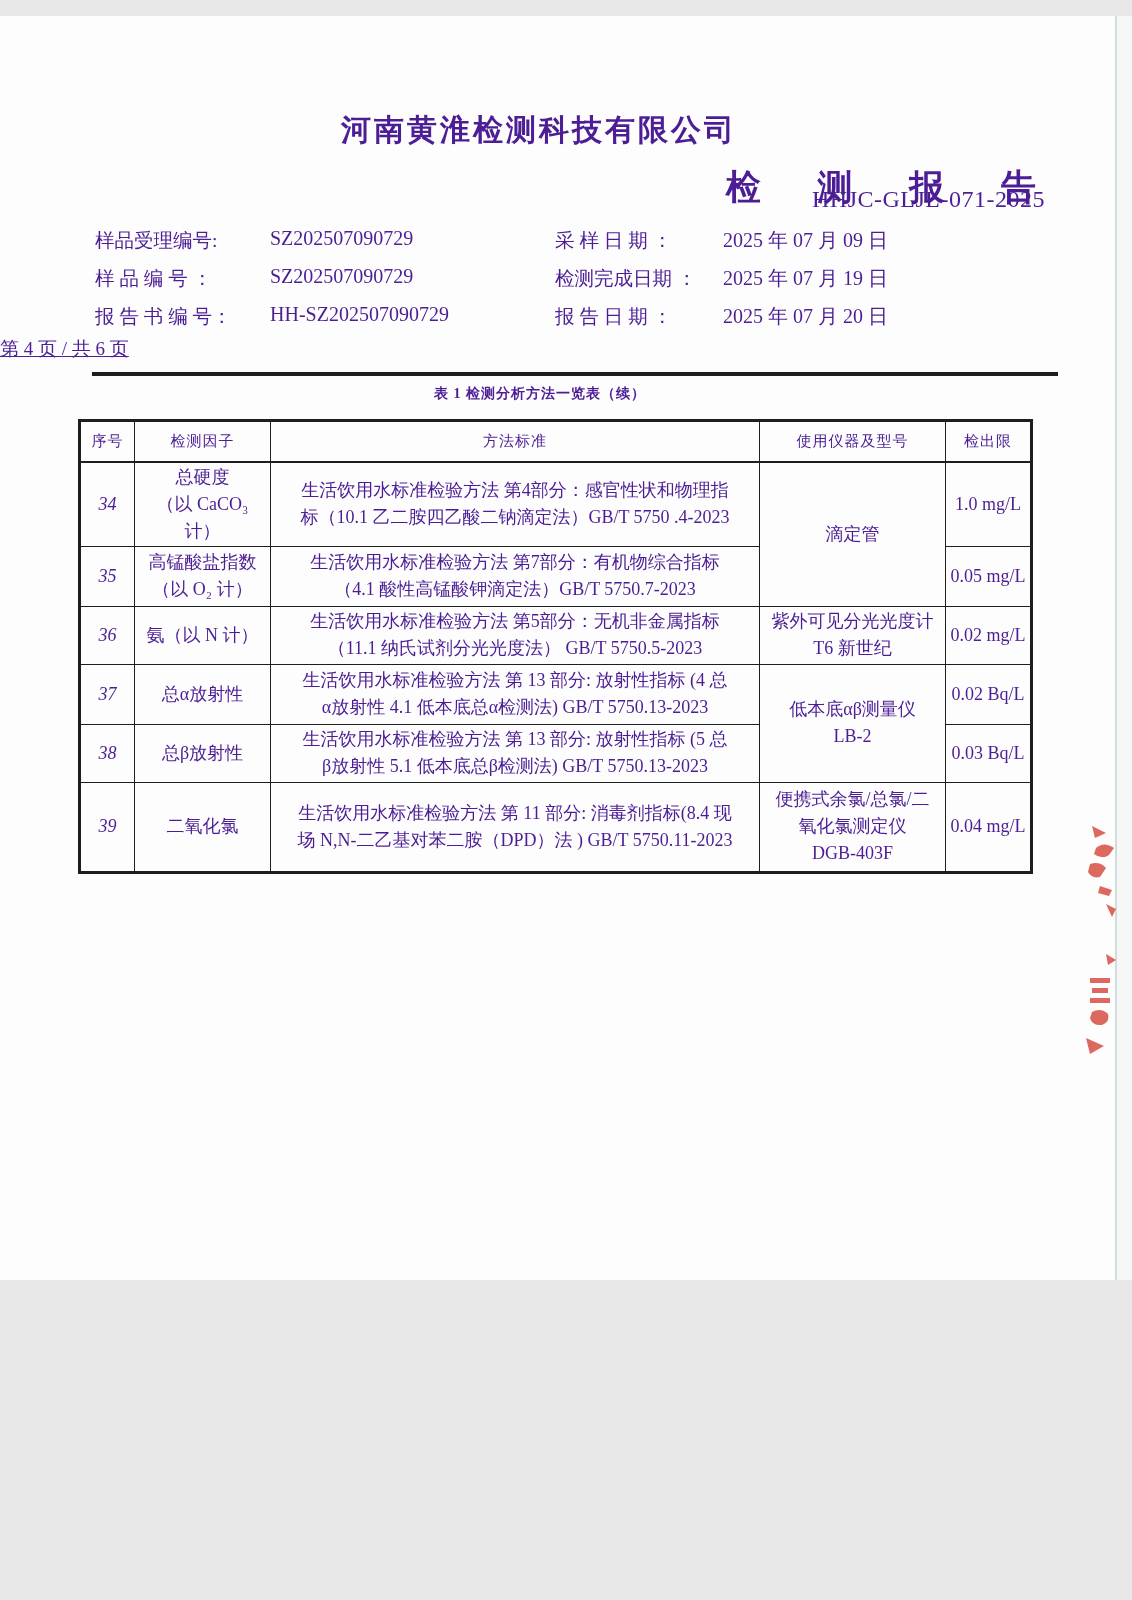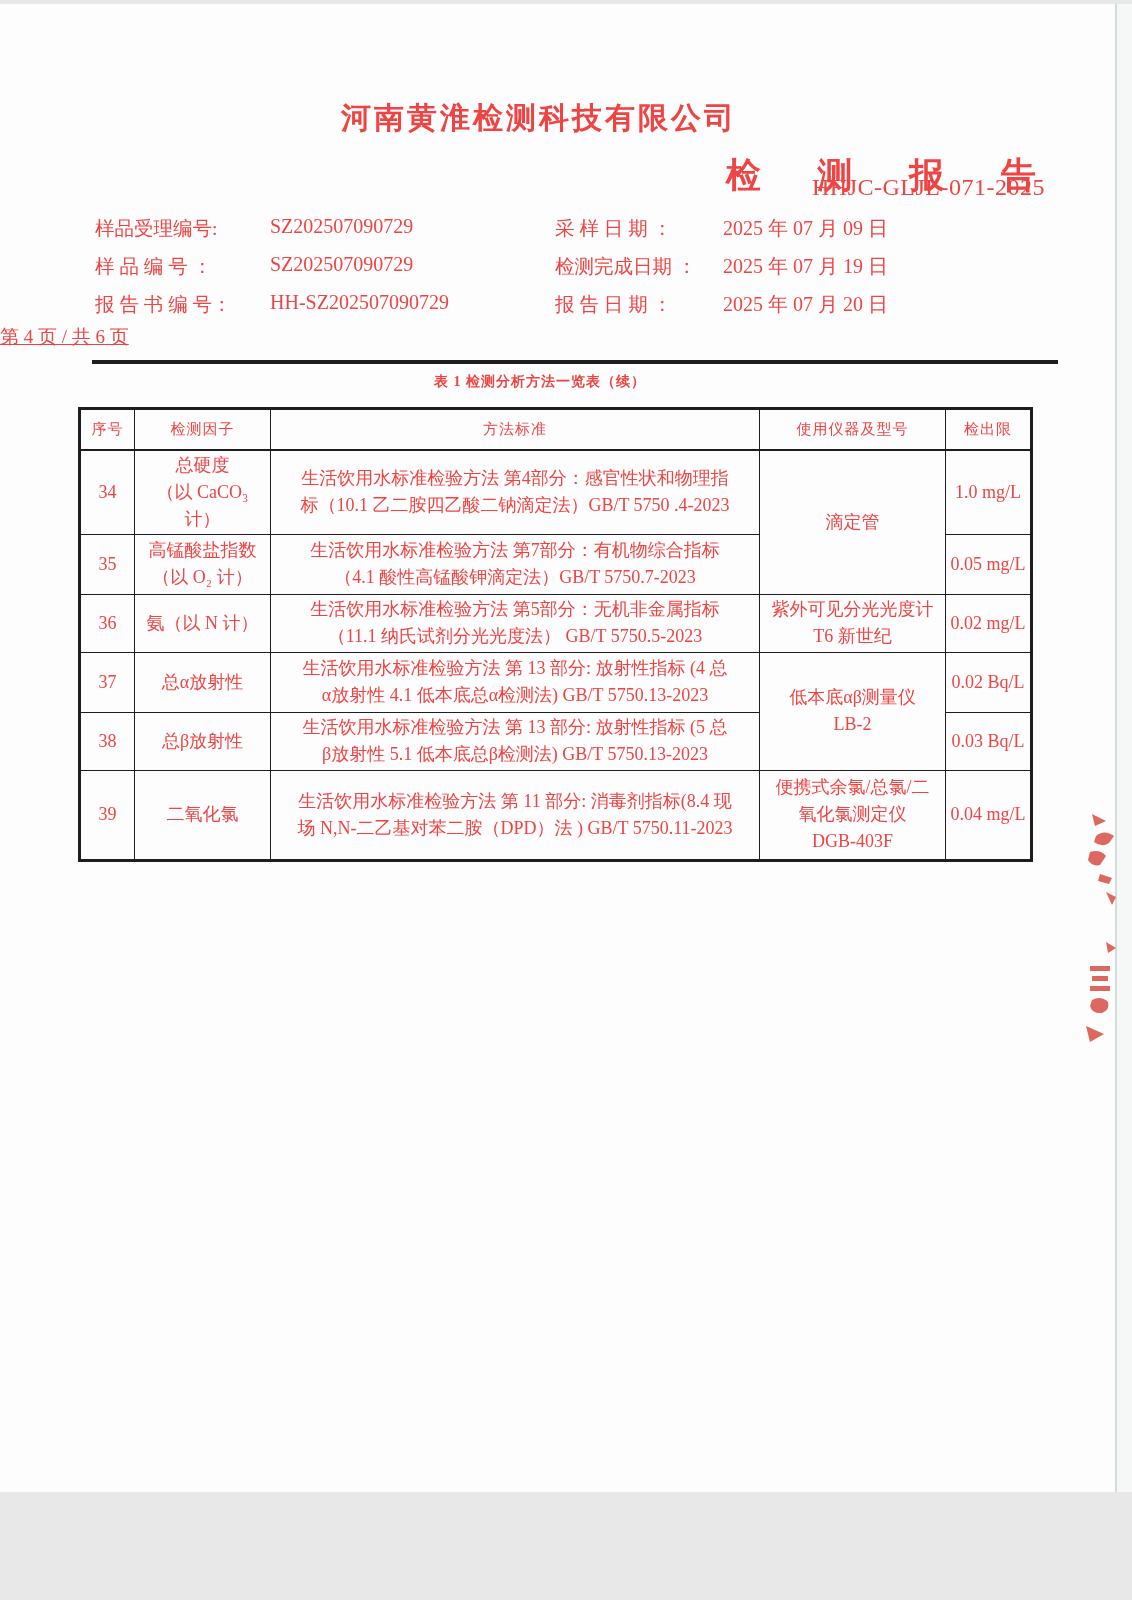--- a/index.html
+++ b/index.html
@@ -1,19 +1,19 @@
 <!DOCTYPE html>
 <html><head>
 <meta charset="utf-8">
 <style>
   * { margin:0; padding:0; box-sizing:border-box; }
   body { background:#e8e8e8; font-family:"Liberation Serif","DejaVu Serif",serif; }
   .page {
-    position:relative; width:1132px; height:1488px; margin:4px auto;
-    background:#fcfdfc; color:#ef4444; overflow:hidden;
+    position:relative; width:1132px; height:1264px; margin:16px auto;
+    background:#fcfdfc; color:#4c1d95; overflow:hidden;
   }
   .scan-strip { position:absolute; right:0; top:0; width:15px; height:100%; background:#f6f8f7; }
   .scan-edge  { position:absolute; right:15px; top:0; width:2px; height:100%; background:#d3dcda; }
 
   .company {
     position:absolute; top:94px; left:0; width:1078px; text-align:center;
     font-size:30px; font-weight:bold; letter-spacing:3px;
   }
   .report-title {
     position:absolute; top:148px; left:0; width:1060px; text-align:right;
@@ -49,21 +49,21 @@
   table.methods th, table.methods td {
     border:1.6px solid #1e1e1e; text-align:center; vertical-align:middle;
     font-size:18px; line-height:27px; padding:1px 3px; overflow:hidden;
   }
   table.methods { border:3px solid #1e1e1e; }
   tr.hdr th { height:41px; font-weight:normal; font-size:15px; letter-spacing:1px; border-bottom-width:2.2px; }
   .r34 td { height:63px; } .r35 td { height:60px; } .r36 td { height:58px; }
   .r37 td { height:60px; } .r38 td { height:58px; } .r39 td { height:90px; }
   td.method { font-size:17.5px; }
   td.limit, td.instrument { font-size:18px; }
-  td.rowno { font-size:19px; }
+  td.rowno { font-size:19px;font-style:italic; }
 
   .stamp { position:absolute; opacity:0.88; }
   .stamp-top { top:808px; left:1086px; }
   .stamp-bottom { top:934px; left:1082px; }
 </style>
 </head>
 <body>
 
 <div class="page">
 

